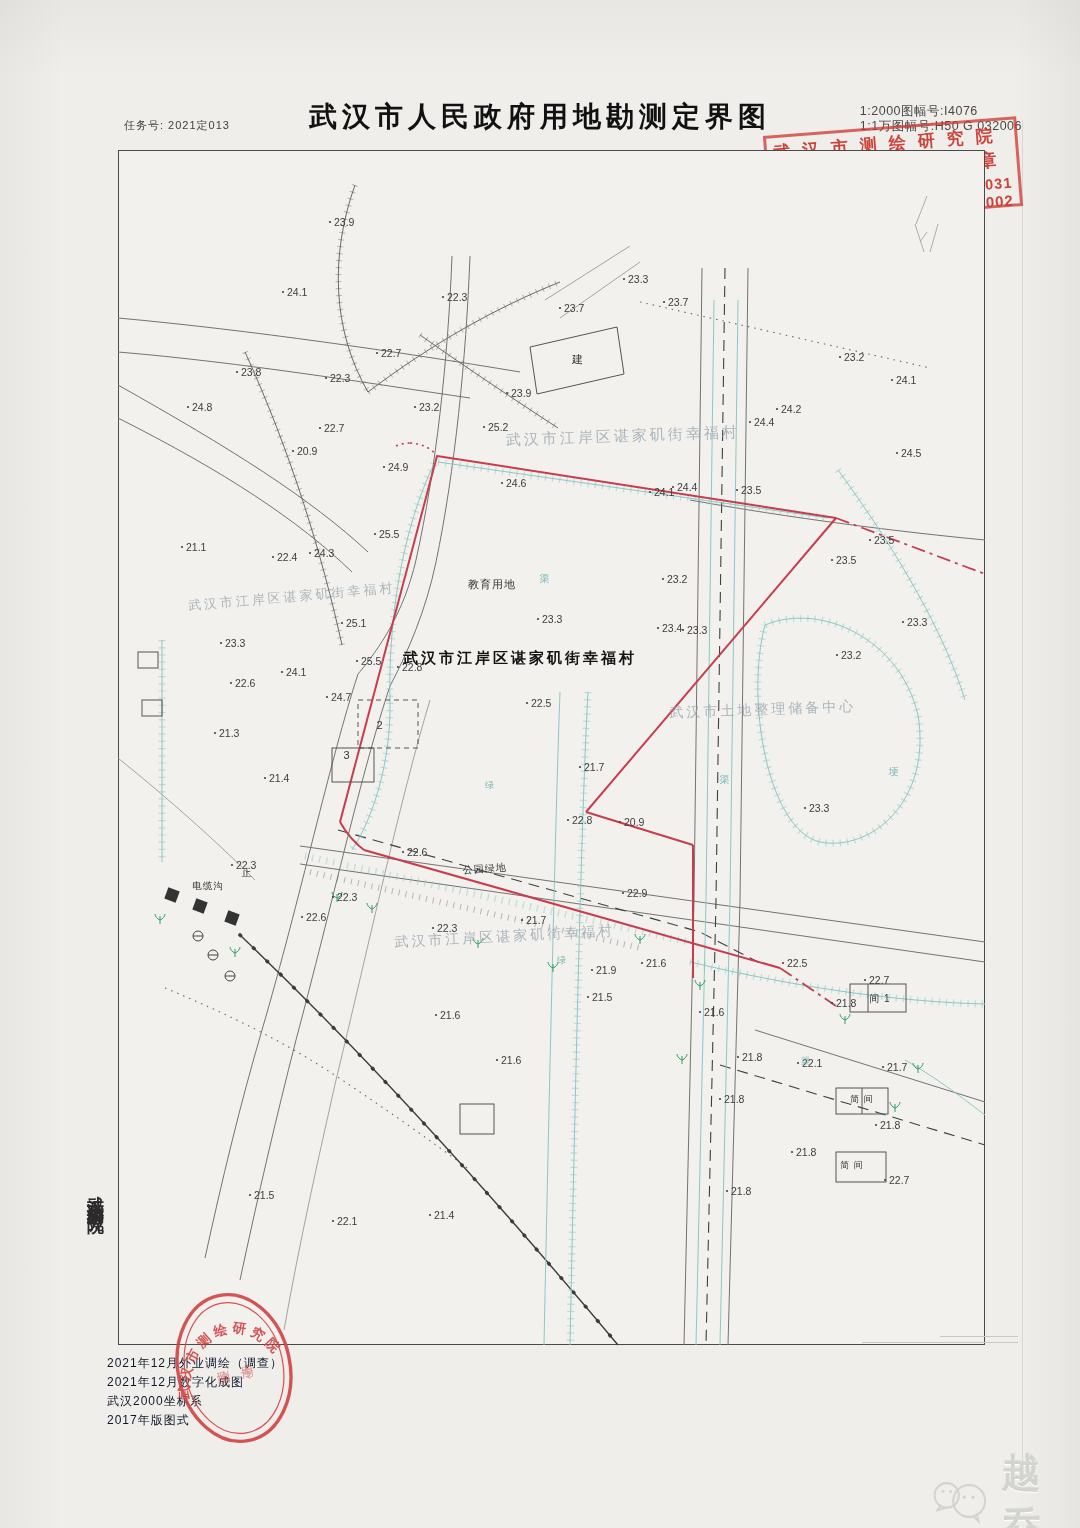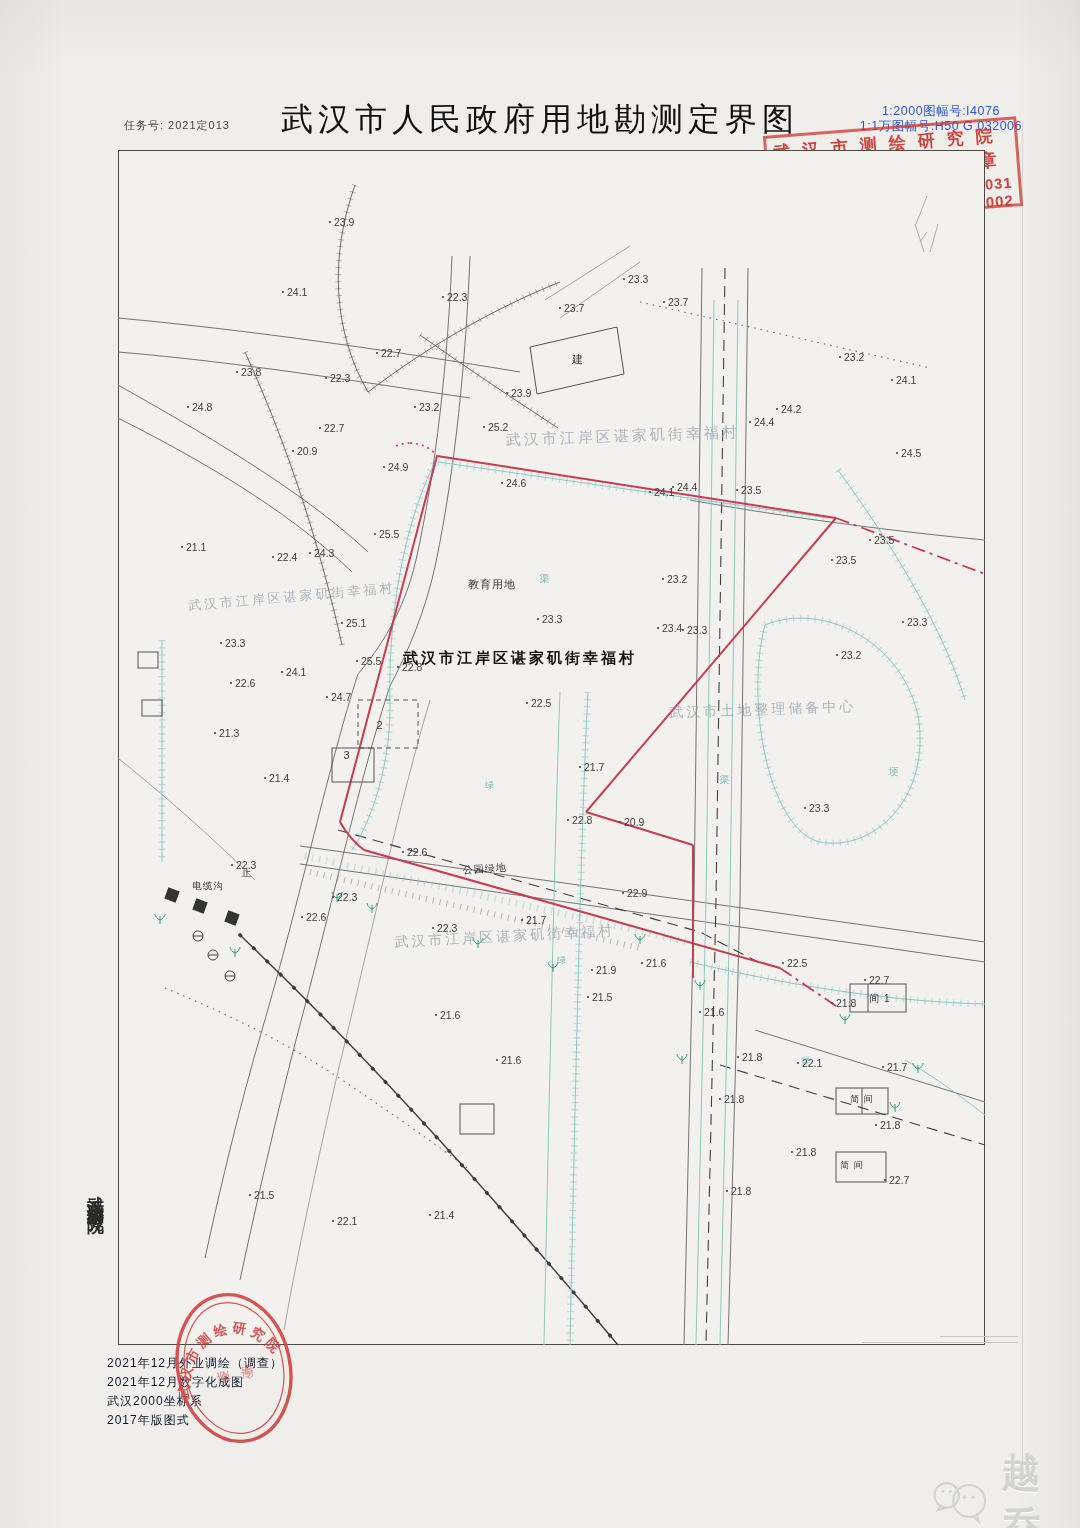--- a/index.html
+++ b/index.html
@@ -6,23 +6,23 @@
   #page{position:relative;width:1080px;height:1528px;background:#efeeeb;overflow:hidden;
         font-family:"Liberation Sans",sans-serif;}
   
   #page:before{content:"";position:absolute;inset:0;
      background:linear-gradient(90deg,rgba(0,0,0,.03),rgba(0,0,0,0) 6%,rgba(0,0,0,0) 94%,rgba(0,0,0,.04)),
                 linear-gradient(180deg,rgba(0,0,0,.03),rgba(0,0,0,0) 5%);}
   .scan-edge{position:absolute;top:120px;bottom:40px;left:1022px;width:1px;background:#c9c8c5;opacity:.6;}
 
   
   #task-no{position:absolute;left:124px;top:118px;font-size:11px;color:#404040;letter-spacing:1px;}
-  #map-title{position:absolute;left:0;top:98px;width:1080px;text-align:center;font-size:32px;
-             font-weight:normal;color:#111;letter-spacing:5px;}
-  #sheet-info{position:absolute;right:58px;top:104px;text-align:center;color:#1d4ed8;opacity:.95;}
+  #map-title{position:absolute;left:0;top:98px;width:1080px;text-align:center;font-size:28px;
+             font-weight:bold;color:#111;letter-spacing:5px;}
+  #sheet-info{position:absolute;right:58px;top:104px;text-align:left;color:#404040;opacity:.95;}
   #sheet-info div{font-size:12.5px;line-height:15px;letter-spacing:.5px;}
 
   
   #stamp-box{position:absolute;left:766px;top:126px;width:254px;height:90px;
      border:3px solid rgba(205,52,45,.8);transform:rotate(-4.5deg);color:#cd352d;
      padding:2px 6px;box-sizing:border-box;opacity:.93;}
   #stamp-box .l1{display:flex;justify-content:space-between;font-size:17px;font-weight:bold;margin-top:1px;}
   #stamp-box .l2{display:flex;justify-content:space-between;font-size:18px;font-weight:bold;padding:0 6px;margin-top:1px;}
   #stamp-box .l3{display:flex;justify-content:space-between;align-items:baseline;margin-top:3px;}
   #stamp-box .l3 .sm{font-size:11px;}

